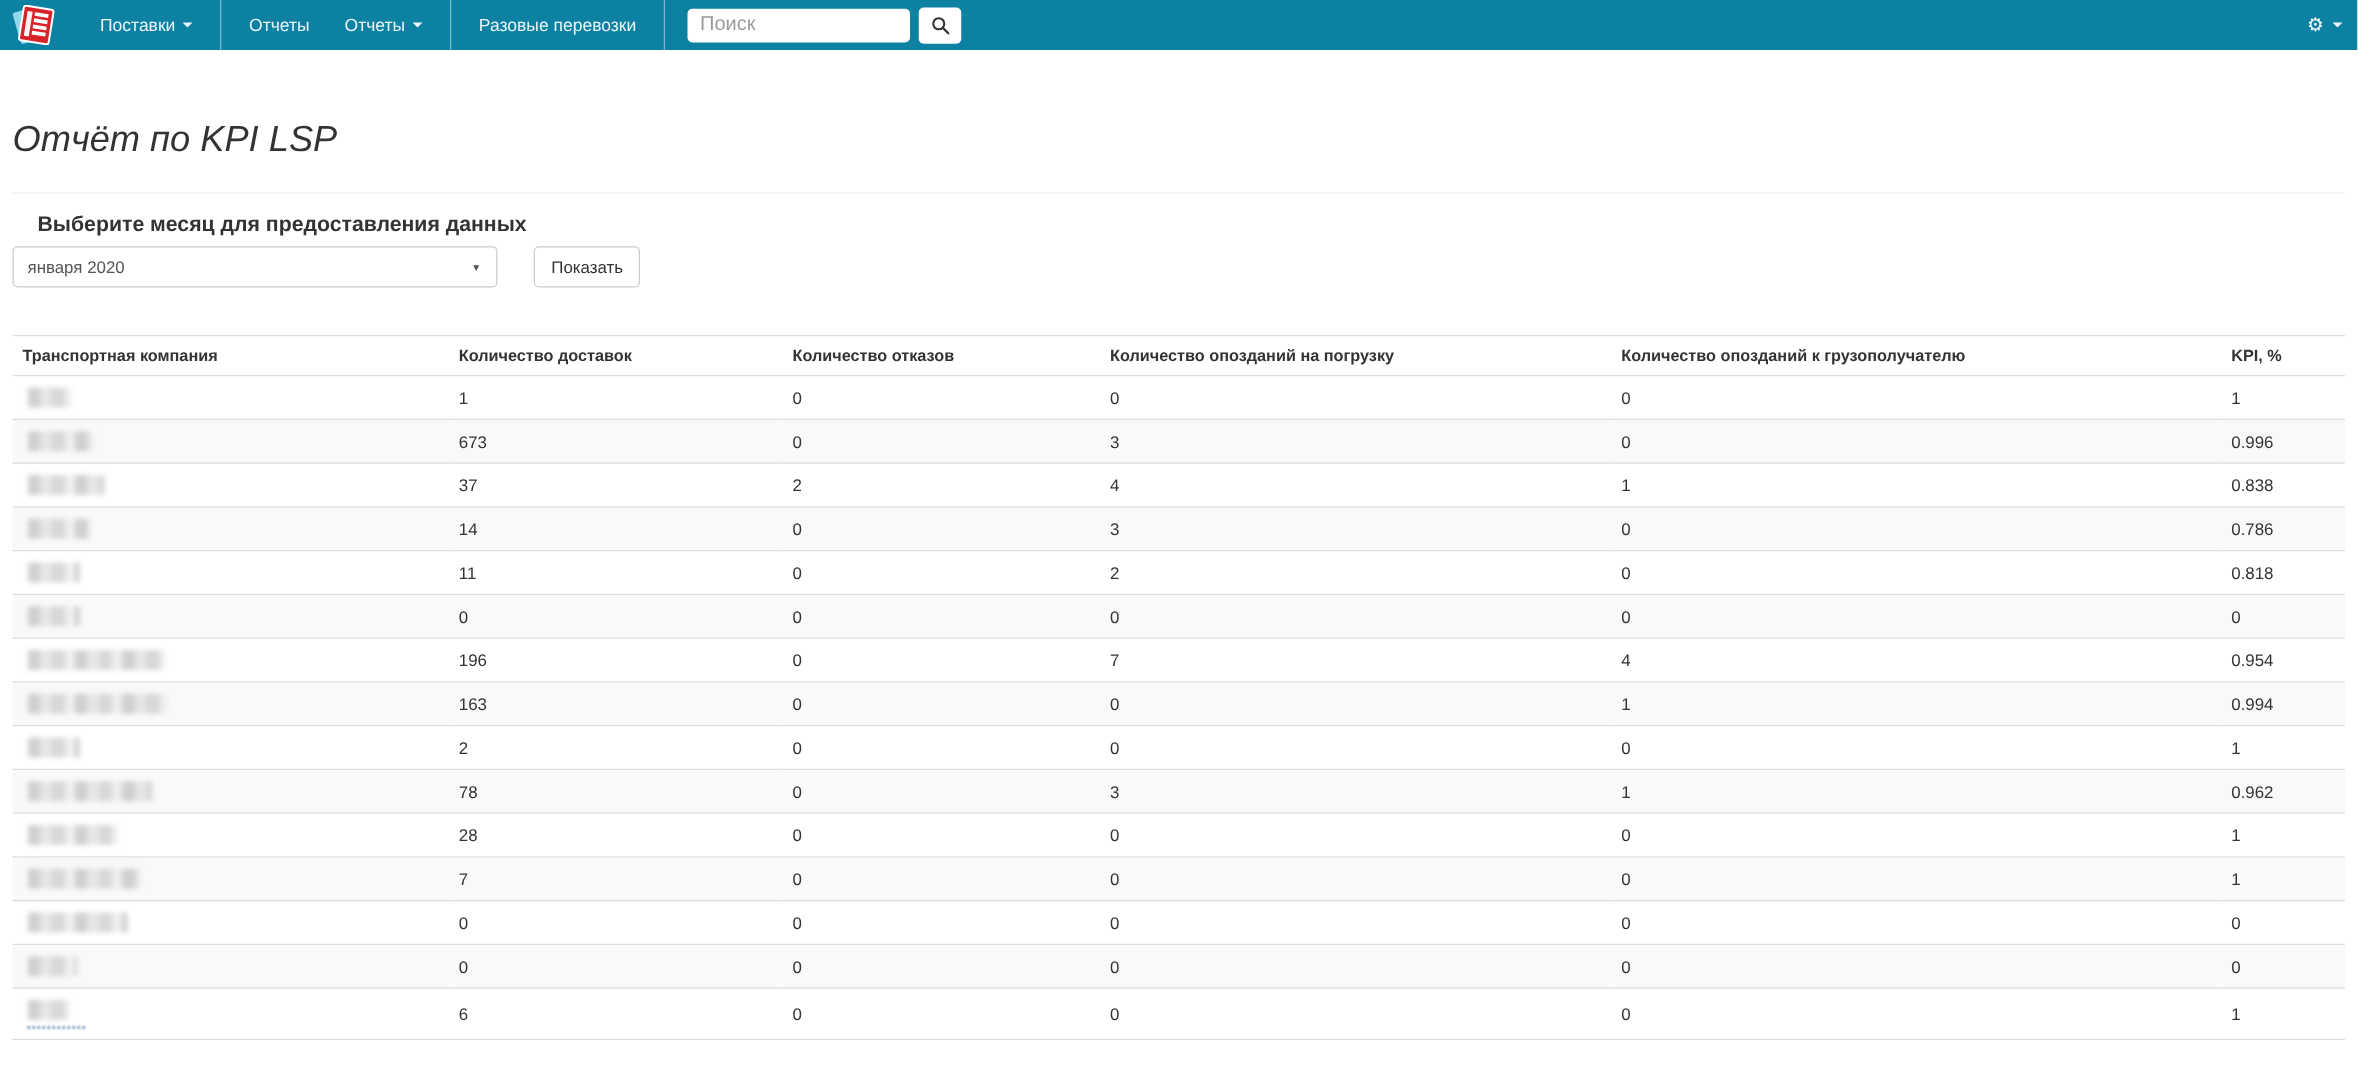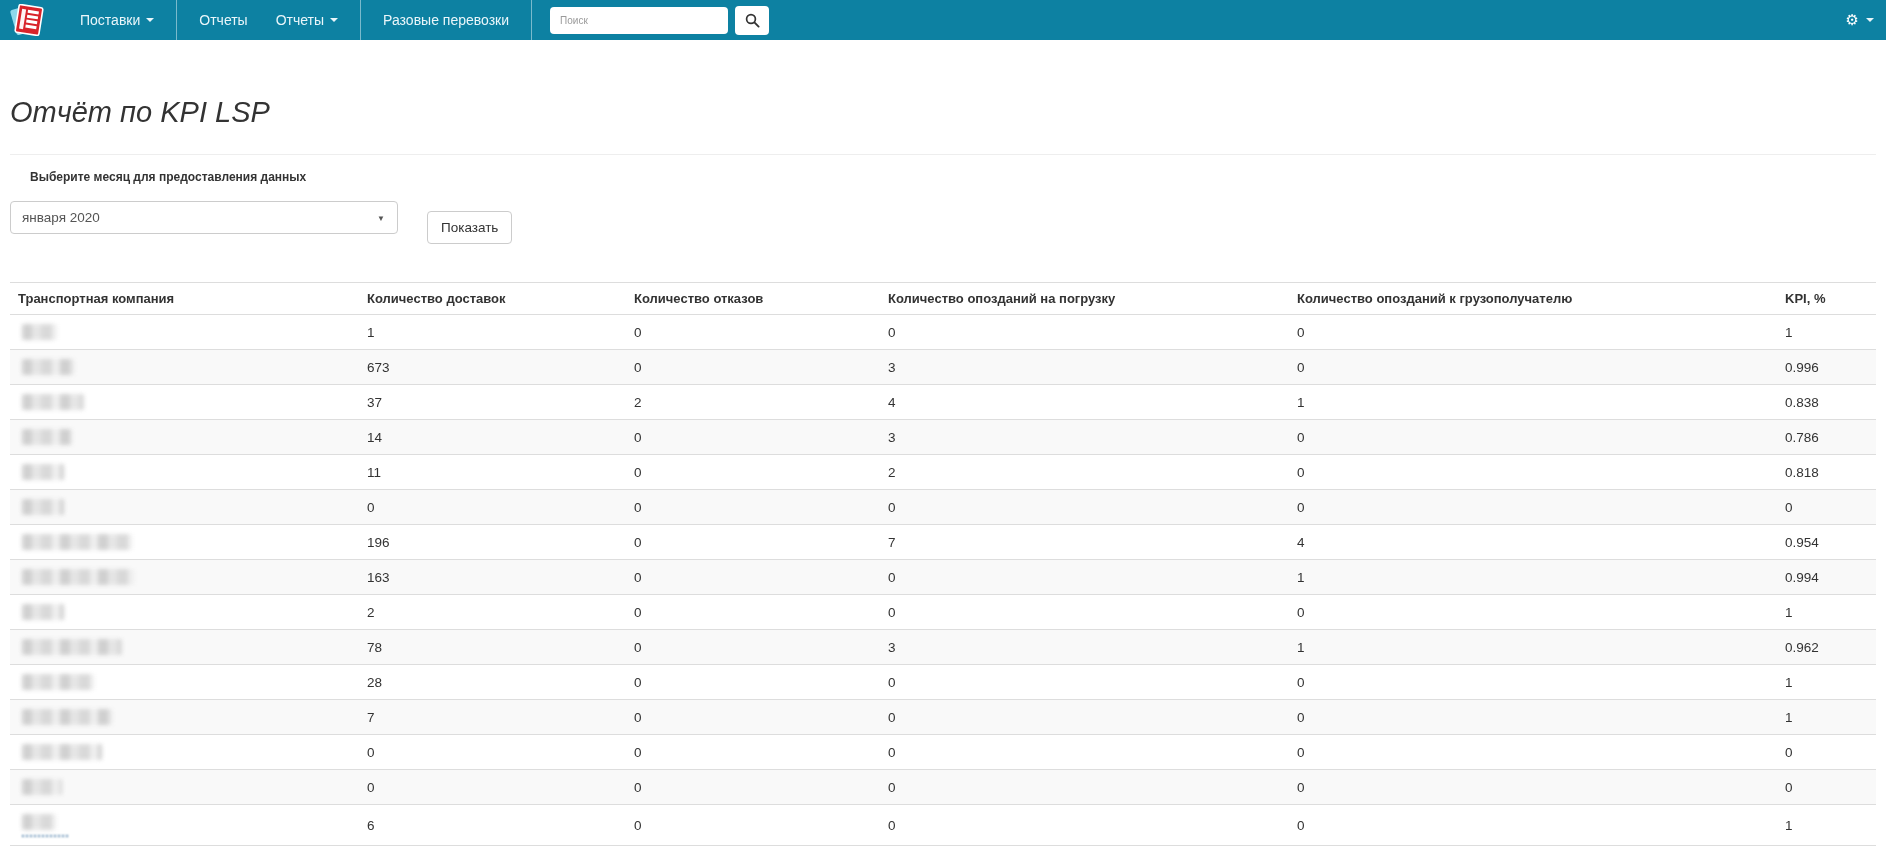--- a/index.html
+++ b/index.html
@@ -50,21 +50,21 @@
     display: flex;
     align-items: center;
     margin-left: 18px;
   }
   .nav-search input {
     width: 178px;
     height: 27px;
     border: none;
     border-radius: 4px;
     padding: 0 10px;
-    font-size: 10px;
+    font-size: 16px;
     font-family: inherit;
     color: #333;
     outline: none;
   }
   .nav-search input::placeholder { color: #9a9a9a; }
   .search-btn {
     width: 34px;
     height: 29px;
     margin-left: 7px;
     background: #fff;
@@ -95,21 +95,21 @@
     color: #333;
     font-style: italic;
   }
   .title-rule {
     border: none;
     border-top: 1px solid #eee;
     margin: 0 0 15px 0;
   }
   .month-label {
     font-weight: bold;
-    font-size: 12px;
+    font-size: 17px;
     margin: 0 0 7px 0;
     padding-left: 20px;
   }
   .controls-row { display: flex; align-items: center; }
   .month-select {
     position: relative;
     width: 388px;
     height: 33px;
     border: 1px solid #ccc;
     border-radius: 4px;
@@ -133,21 +133,20 @@
     margin-left: 29px;
     height: 33px;
     padding: 0 13px;
     background: #fff;
     border: 1px solid #ccc;
     border-radius: 4px;
     font-size: 13.5px;
     font-family: inherit;
     color: #333;
     cursor: pointer;
-    margin-top: 20px;
   }
 
   
   .kpi-table {
     width: 100%;
     margin-top: 38px;
     border-collapse: collapse;
     border-top: 1px solid #ddd;
     table-layout: fixed;
   }

